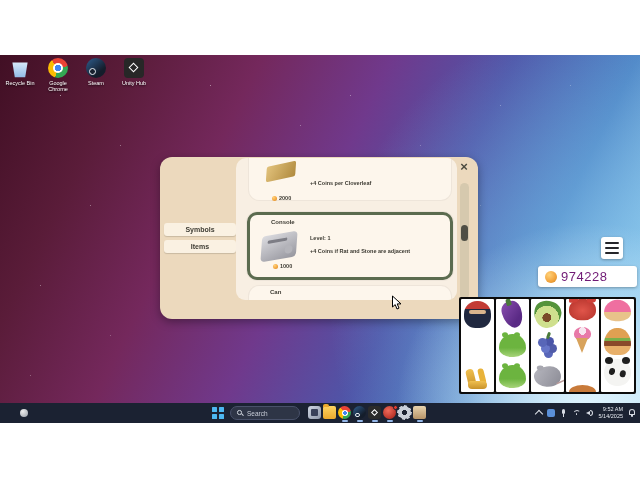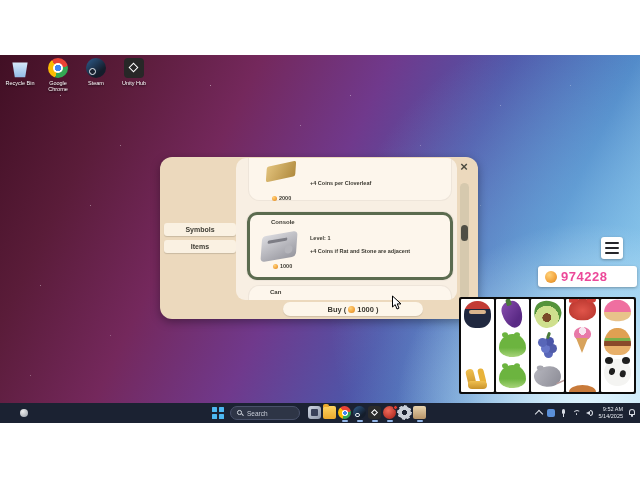--- a/index.html
+++ b/index.html
@@ -64,21 +64,21 @@
   #buy-btn{position:absolute;left:123px;top:145px;width:140px;height:14px;background:#fdf6ea;border-radius:7px;
        box-shadow:0 1px 1px rgba(0,0,0,.12);display:flex;align-items:center;justify-content:center;gap:2px;
        font-size:7.5px;font-weight:bold;color:#3c3a32;cursor:pointer;}
   
   #menu-btn{position:absolute;left:601px;top:182px;width:22px;height:22px;background:#fff;border-radius:3px;
        box-shadow:0 1px 3px rgba(0,0,0,.3);display:flex;flex-direction:column;justify-content:center;gap:2.5px;align-items:center;}
   #menu-btn span{display:block;width:14px;height:2.5px;background:#26262a;border-radius:1px;}
   #coin-counter{position:absolute;left:538px;top:211px;width:99px;height:21px;background:#fff;border-radius:3px;
        box-shadow:0 1px 3px rgba(0,0,0,.3);display:flex;align-items:center;gap:4px;padding:0;}
   #coin-counter .coin{margin-left:7px;}
-  #coin-value{font-size:13px;font-weight:bold;color:#ec4899;letter-spacing:.5px;}
+  #coin-value{font-size:13px;font-weight:normal;color:#701a75;letter-spacing:.5px;}
   
   #reels{position:absolute;left:459px;top:242px;width:177px;height:97px;background:#0c0c0c;border-radius:2px;
        display:flex;gap:2px;padding:2px;box-sizing:border-box;}
   .reel-col{position:relative;flex:1;background:#fff;border-radius:1px;overflow:hidden;}
   .sym{position:absolute;left:3px;width:27px;height:27px;}
   .s-ninja{background:linear-gradient(#c23b35 0 30%,#20283f 30%);border-radius:48% 48% 42% 42%;}
   .s-ninja::after{content:"";position:absolute;left:18%;right:18%;top:34%;height:16%;background:#d9b48c;border-radius:2px;}
   .s-eggplant{background:linear-gradient(150deg,#8a4fb0,#5a2a85 70%);border-radius:55% 55% 65% 65%/45% 45% 80% 80%;
        transform:rotate(-18deg) scaleX(.72);}
   .s-eggplant::before{content:"";position:absolute;top:-3px;left:10px;width:7px;height:7px;background:#4a7a3a;border-radius:40% 40% 20% 20%;}
@@ -233,26 +233,20 @@
         <div class="card" id="card-bottom">
           <div class="card-title" style="left:21px;top:3px;">Can</div>
 
         </div>
       </div>
 
       <div id="scrollbar">
         <div id="scroll-thumb"></div>
       </div>
 
-      <div id="buy-btn">
-        <span>Buy (</span>
-          <span class="coin c7"></span>
-          <span>1000</span>
-          <span>)</span>
-      </div>
     </div>
 
     <div id="menu-btn">
       <span></span>
         <span></span>
         <span></span>
     </div>
     <div id="coin-counter">
       <span class="coin c12"></span>
       <span id="coin-value">974228</span>

